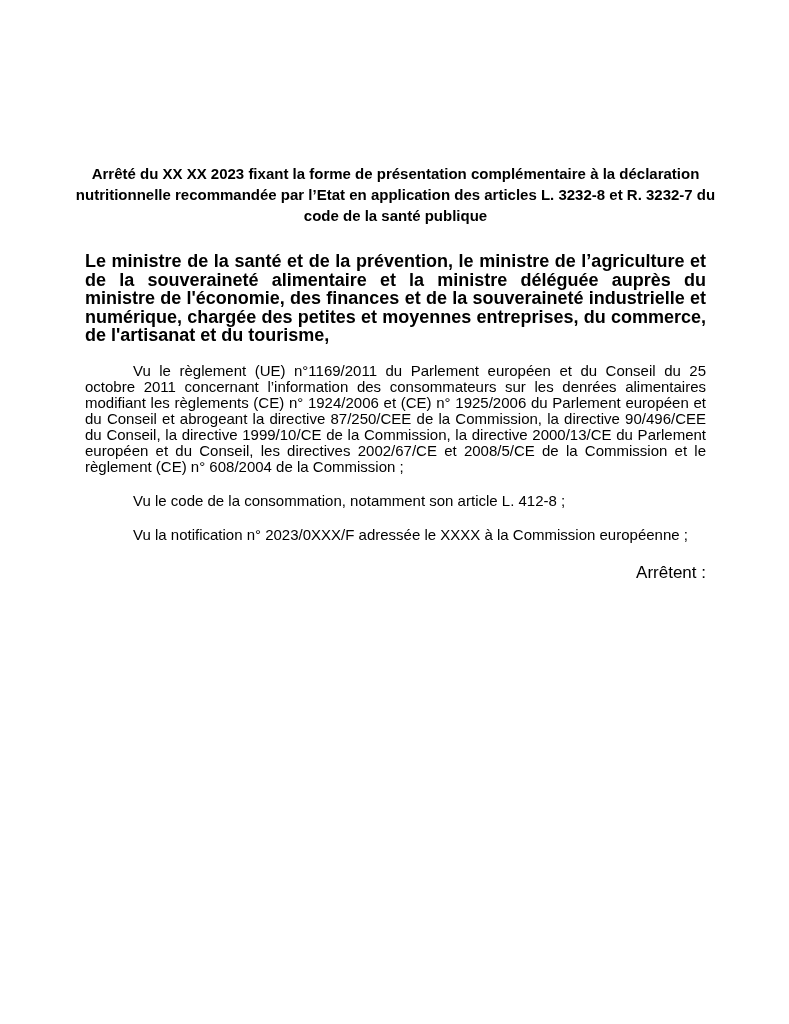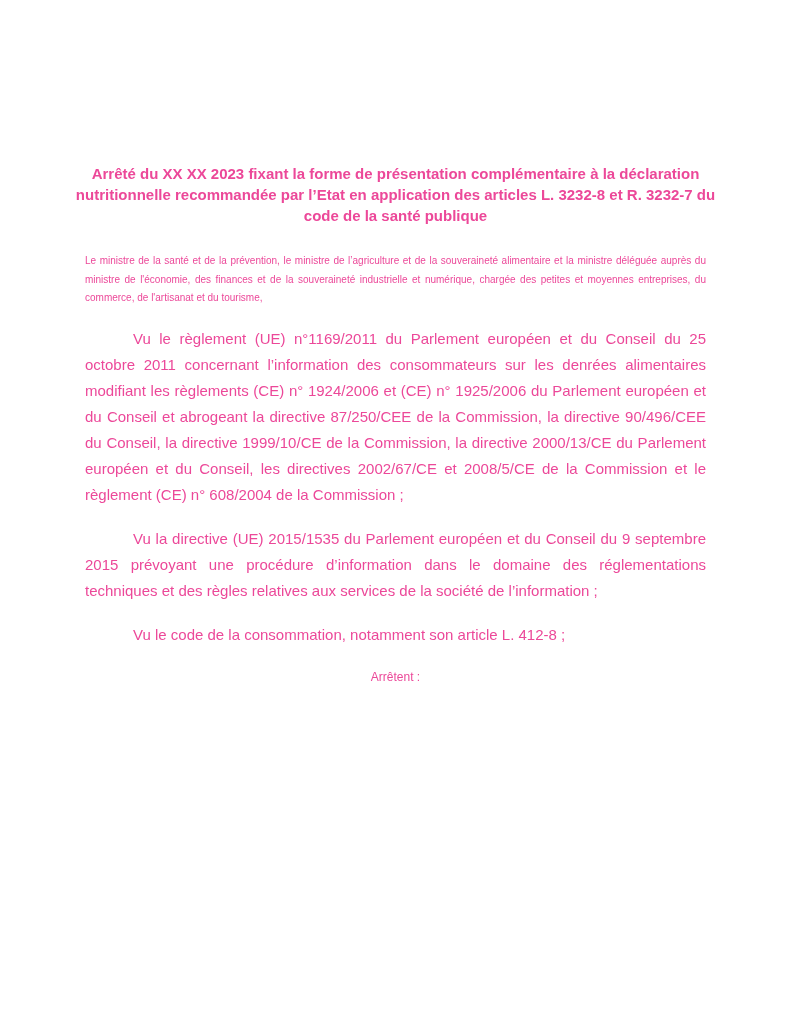--- a/index.html
+++ b/index.html
@@ -7,21 +7,21 @@
     padding: 0;
     background: #ffffff;
   }
   .page {
     position: relative;
     width: 789px;
     height: 1024px;
     background: #ffffff;
     overflow: hidden;
     font-family: "Liberation Sans", "DejaVu Sans", sans-serif;
-    color: #ec4899;
+    color: #000000;
   }
   .content {
     position: absolute;
     left: 85px;
     top: 0;
     width: 621px;
   }
   .doc-title {
     margin: 163px 0 0 0;
     width: 106%;
@@ -32,57 +32,57 @@
     text-align: center;
   }
   .nor {
     margin: 17px 0 0 0;
     font-size: 15px;
     line-height: 19px;
     text-align: center;
   }
   .preamble {
     margin: 26px 0 0 0;
-    font-size: 10px;
-    font-weight: normal;
+    font-size: 18px;
+    font-weight: bold;
     line-height: 18.5px;
     text-align: justify;
   }
   .para {
     margin: 18px 0 0 0;
     font-size: 15px;
-    line-height: 26px;
+    line-height: 16px;
     text-align: justify;
     text-indent: 48px;
   }
   .enacting {
     margin: 20px 0 0 0;
-    font-size: 12px;
+    font-size: 17px;
     line-height: 19px;
-    text-align: center;
+    text-align: right;
     text-indent: 0;
   }
 </style>
 </head>
 <body>
 
 <div class="page">
   <div class="content">
 
     <h1 class="doc-title">Arrêté du XX XX 2023 fixant la forme de présentation complémentaire à la déclaration nutritionnelle recommandée par l’Etat en application des articles L. 3232-8 et R. 3232-7 du code de la santé publique</h1>
 
 
     <p class="preamble">Le ministre de la santé et de la prévention, le ministre de l’agriculture et de la souveraineté alimentaire et la ministre déléguée auprès du ministre de l'économie, des finances et de la souveraineté industrielle et numérique, chargée des petites et moyennes entreprises, du commerce, de l'artisanat et du tourisme,</p>
 
     <p class="para">Vu le règlement (UE) n°1169/2011 du Parlement européen et du Conseil du 25 octobre 2011 concernant l’information des consommateurs sur les denrées alimentaires modifiant les règlements (CE) n° 1924/2006 et (CE) n° 1925/2006 du Parlement européen et du Conseil et abrogeant la directive 87/250/CEE de la Commission, la directive 90/496/CEE du Conseil, la directive 1999/10/CE de la Commission, la directive 2000/13/CE du Parlement européen et du Conseil, les directives 2002/67/CE et 2008/5/CE de la Commission et le règlement (CE) n° 608/2004 de la Commission ;</p>
 
-    <p class="para">Vu la directive (UE) 2015/1535 du Parlement européen et du Conseil du 9 septembre 2015 prévoyant une procédure d’information dans le domaine des réglementations techniques et des règles relatives aux services de la société de l’information ;</p>
 
     <p class="para">Vu le code de la consommation, notamment son article L. 412-8 ;</p>
 
 
 
 
+    <p class="para">Vu la notification n° 2023/0XXX/F adressée le XXXX à la Commission européenne ;</p>
 
     <p class="para enacting">Arrêtent :</p>
 
   </div>
 </div>
 
 </body></html>

